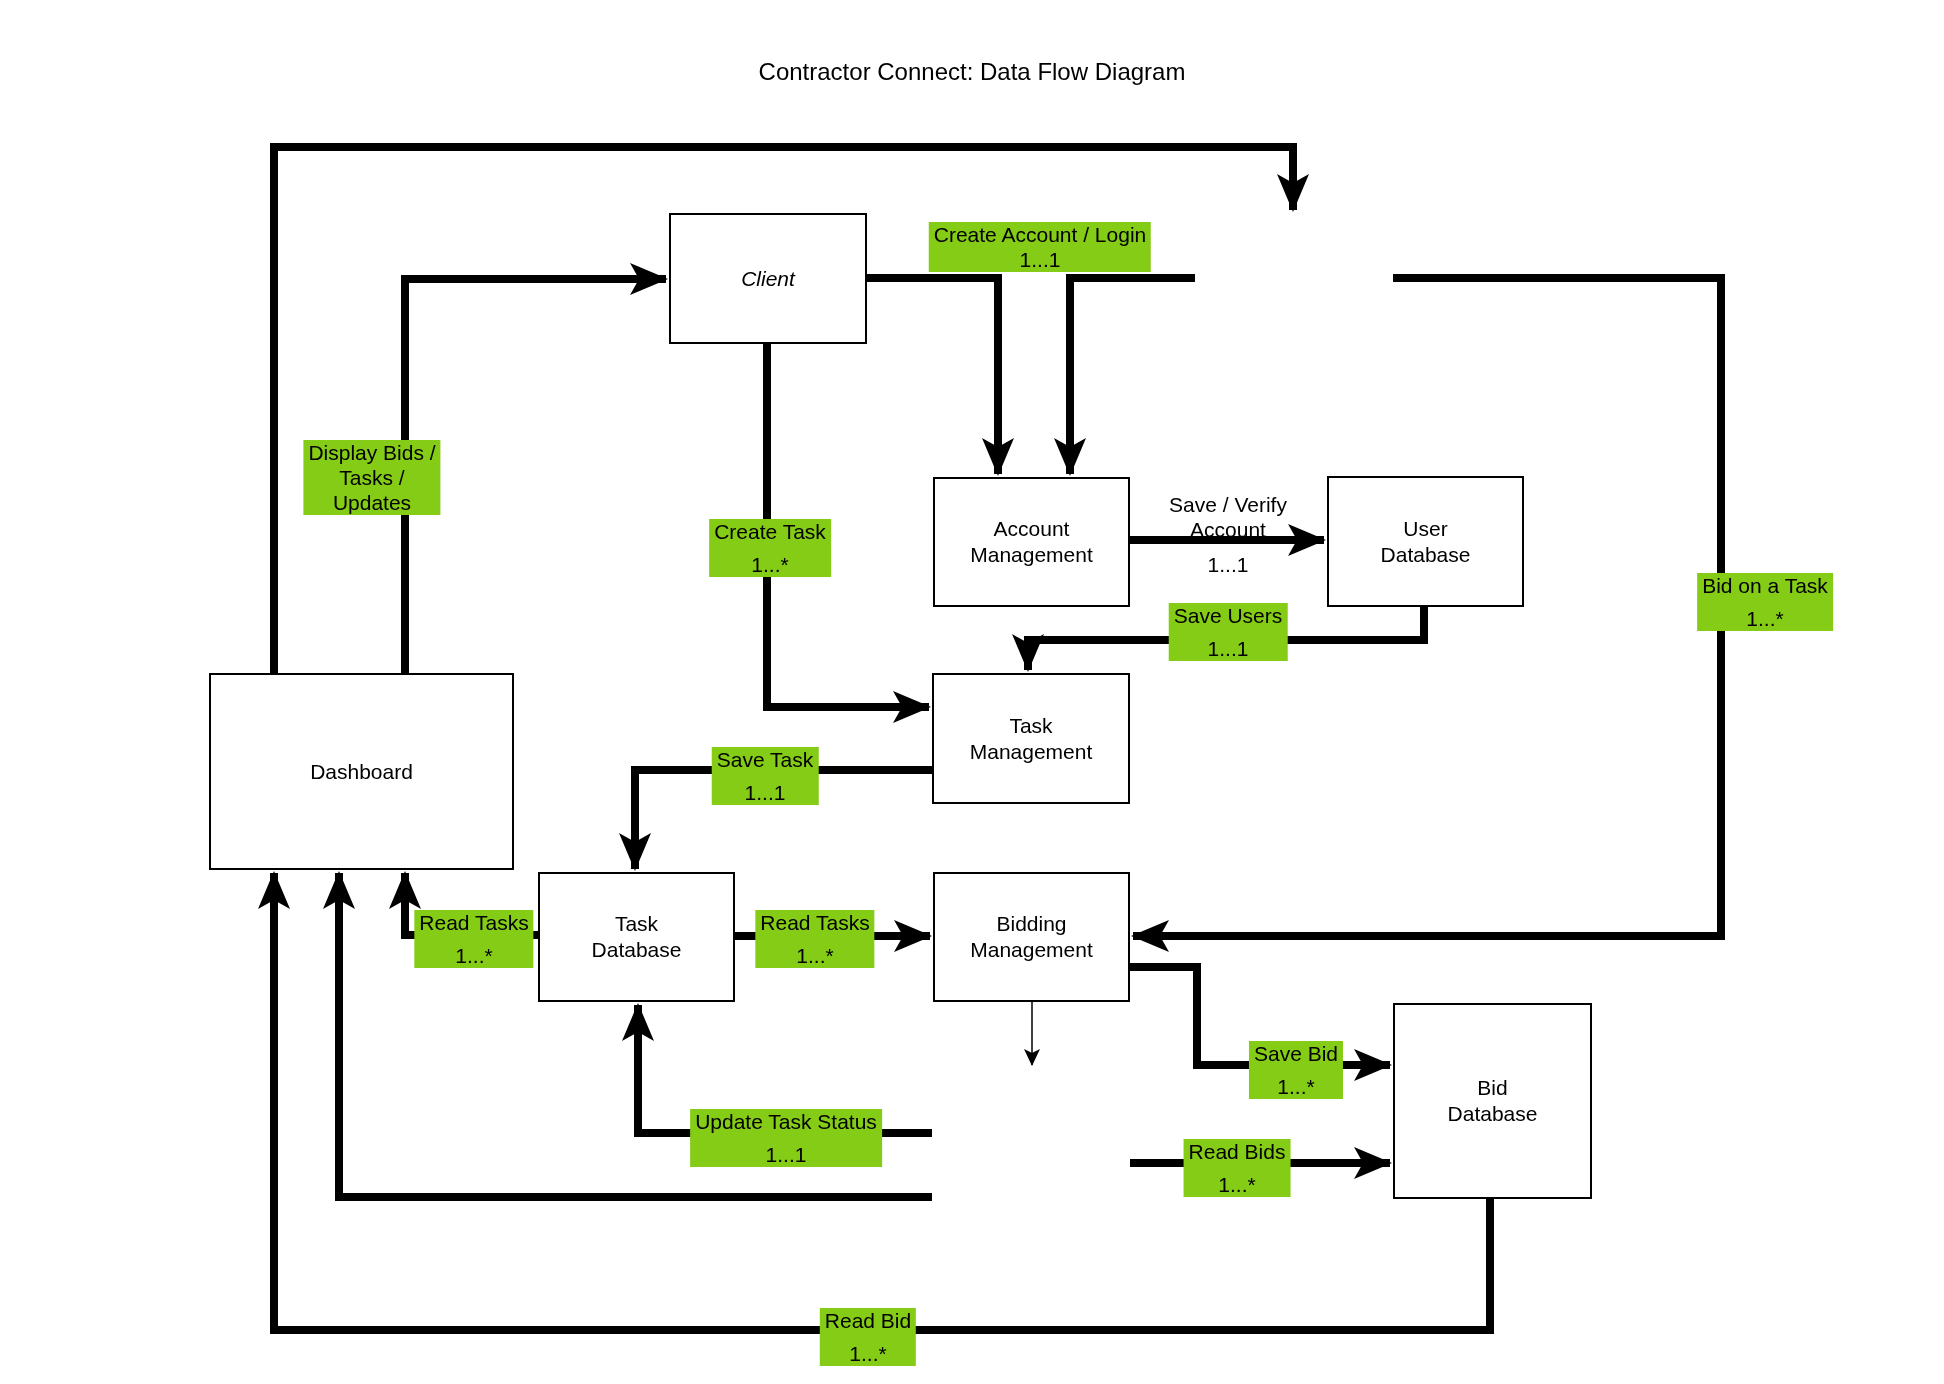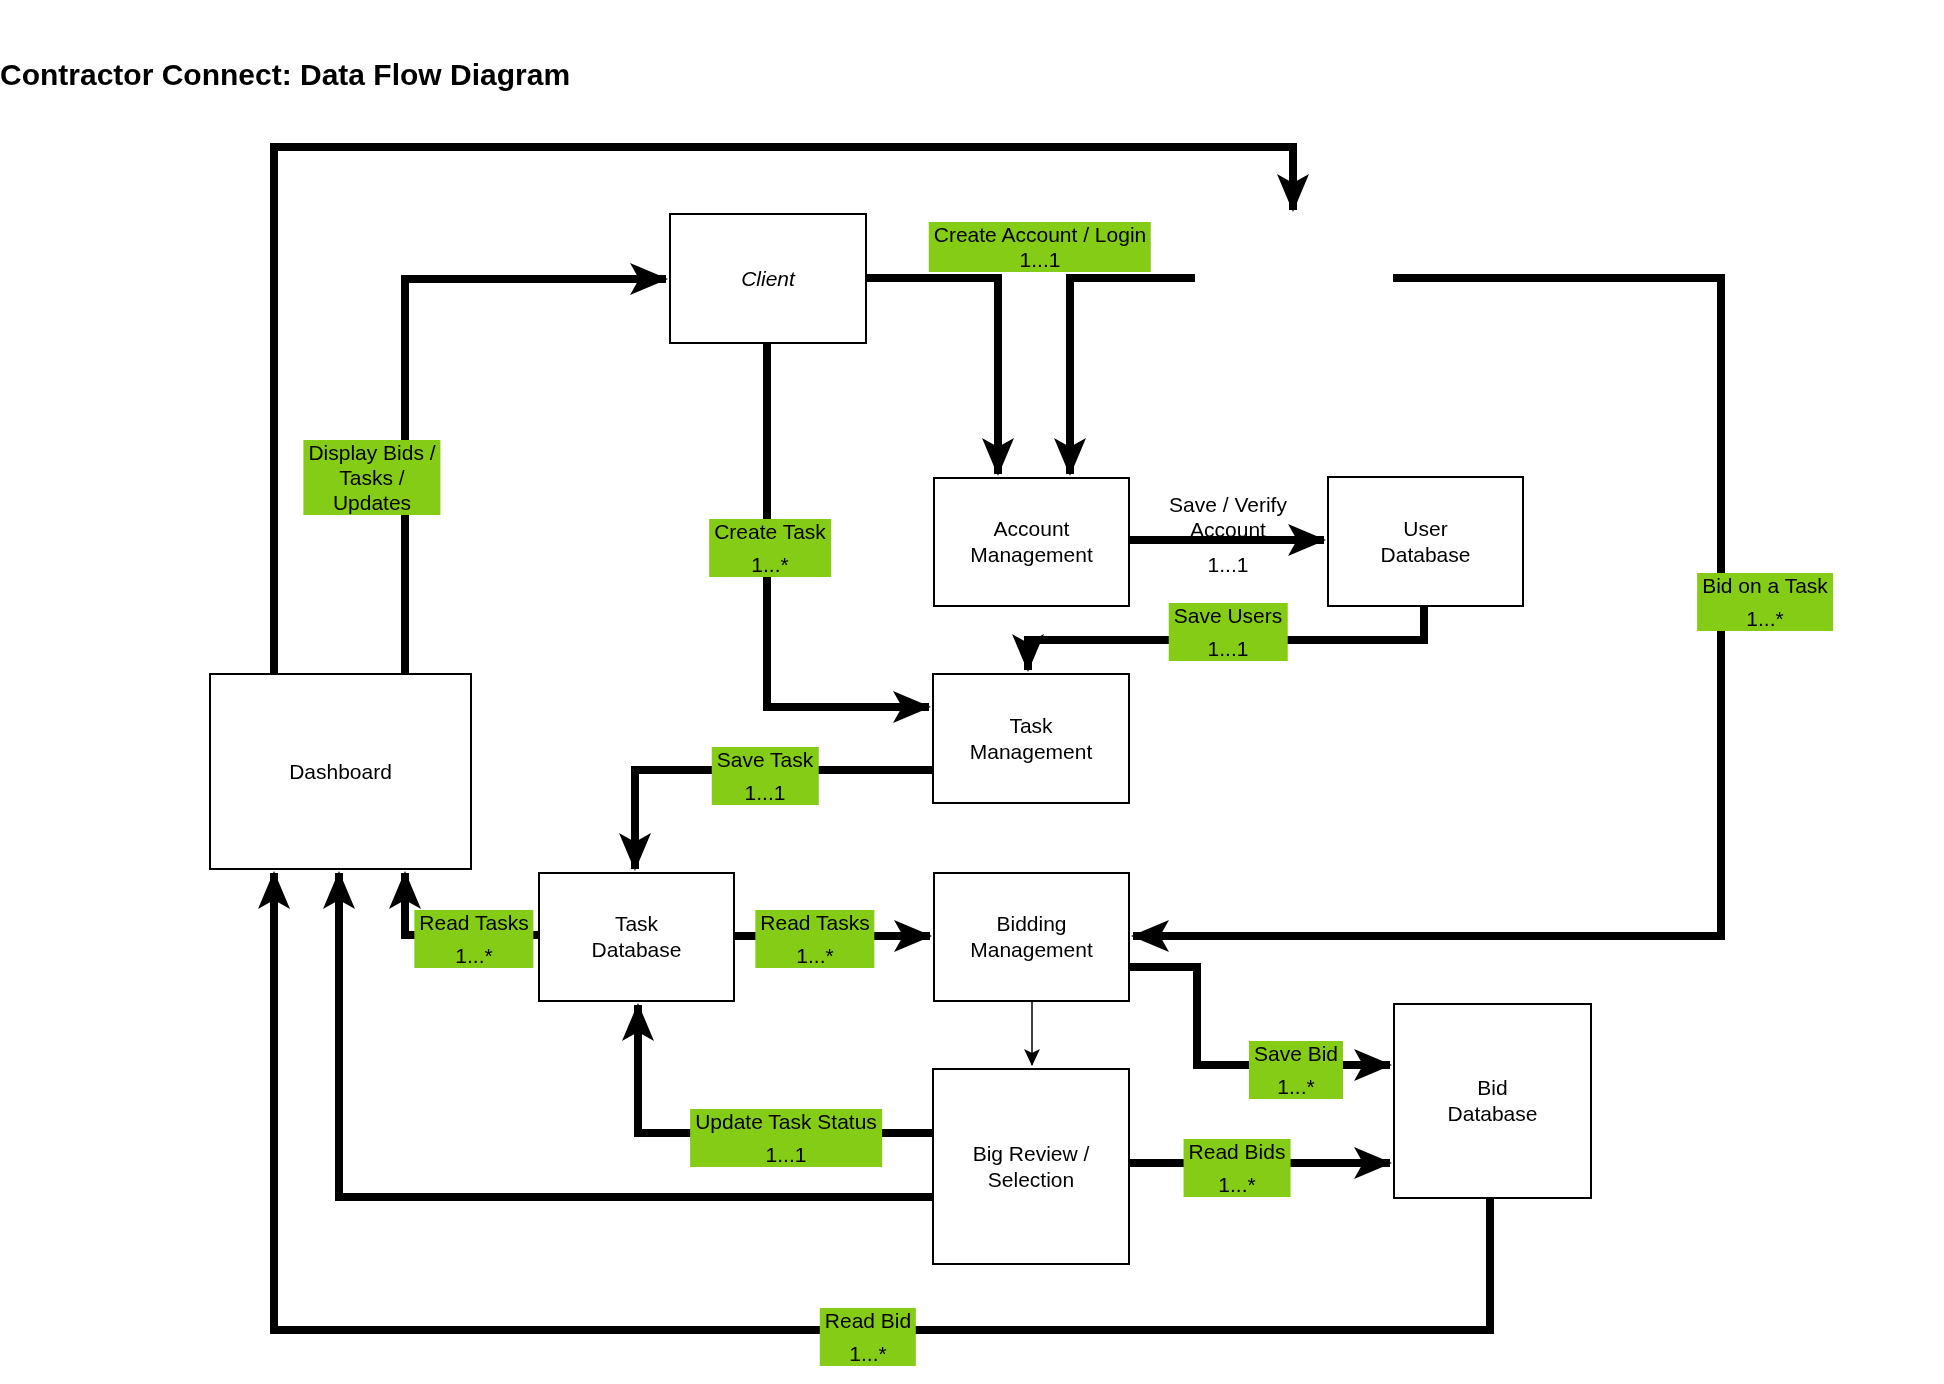--- a/index.html
+++ b/index.html
@@ -1,22 +1,22 @@
 <!DOCTYPE html>
 <html><head>
 <meta charset="utf-8">
 <style>
   html,body{margin:0;padding:0;background:#ffffff;}
   #canvas{
     position:relative;width:1944px;height:1384px;background:#ffffff;overflow:hidden;
     font-family:"Liberation Sans", sans-serif;color:#000;
   }
   #title{
-    position:absolute;top:58px;left:0;width:100%;
-    font-size:30px;color:#000;letter-spacing:0px;font-weight:bold;
+    position:absolute;top:58px;left:0;width:100%;text-align:center;
+    font-size:24px;color:#000;letter-spacing:0px;
   }
   #wires{position:absolute;left:0;top:0;z-index:1;}
   .node{
     position:absolute;background:#ffffff;border:2px solid #000;
     display:flex;align-items:center;justify-content:center;text-align:center;
     font-size:21px;line-height:26px;z-index:3;box-sizing:border-box;
   }
   .edge-label{
     position:absolute;transform:translateX(-50%);text-align:center;
     font-size:21px;line-height:25px;white-space:nowrap;z-index:2;padding:0 5px;
@@ -128,42 +128,36 @@
         <span style="display: block;">User</span>
         <span style="display: block;">Database</span>
       </div>
     </div>
     <div class="node" style="left: 932px; top: 673px; width: 198px; height: 131px;">
       <div>
         <span style="display: block;">Task</span>
         <span style="display: block;">Management</span>
       </div>
     </div>
-    <div class="node" style="left: 209px; top: 673px; width: 263px; height: 197px;">
+    <div class="node" style="left: 209px; top: 673px; width: 305px; height: 197px;">
       <div>
         <span style="display: block;">Dashboard</span>
       </div>
     </div>
     <div class="node" style="left: 538px; top: 872px; width: 197px; height: 130px;">
       <div>
         <span style="display: block;">Task</span>
         <span style="display: block;">Database</span>
       </div>
     </div>
     <div class="node" style="left: 933px; top: 872px; width: 197px; height: 130px;">
       <div>
         <span style="display: block;">Bidding</span>
         <span style="display: block;">Management</span>
       </div>
     </div>
-    <div class="node" style="left: 932px; top: 1068px; width: 198px; height: 197px;">
-      <div>
-        <span style="display: block;">Big Review /</span>
-        <span style="display: block;">Selection</span>
-      </div>
-    </div>
     <div class="node" style="left: 1393px; top: 1003px; width: 199px; height: 196px;">
       <div>
         <span style="display: block;">Bid</span>
         <span style="display: block;">Database</span>
       </div>
     </div>
   </div>
 
 </body></html>

